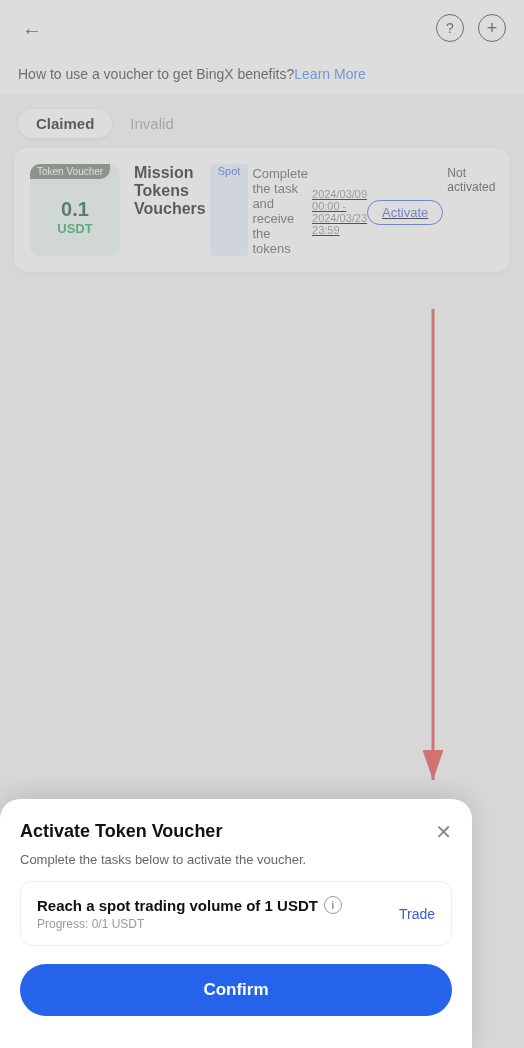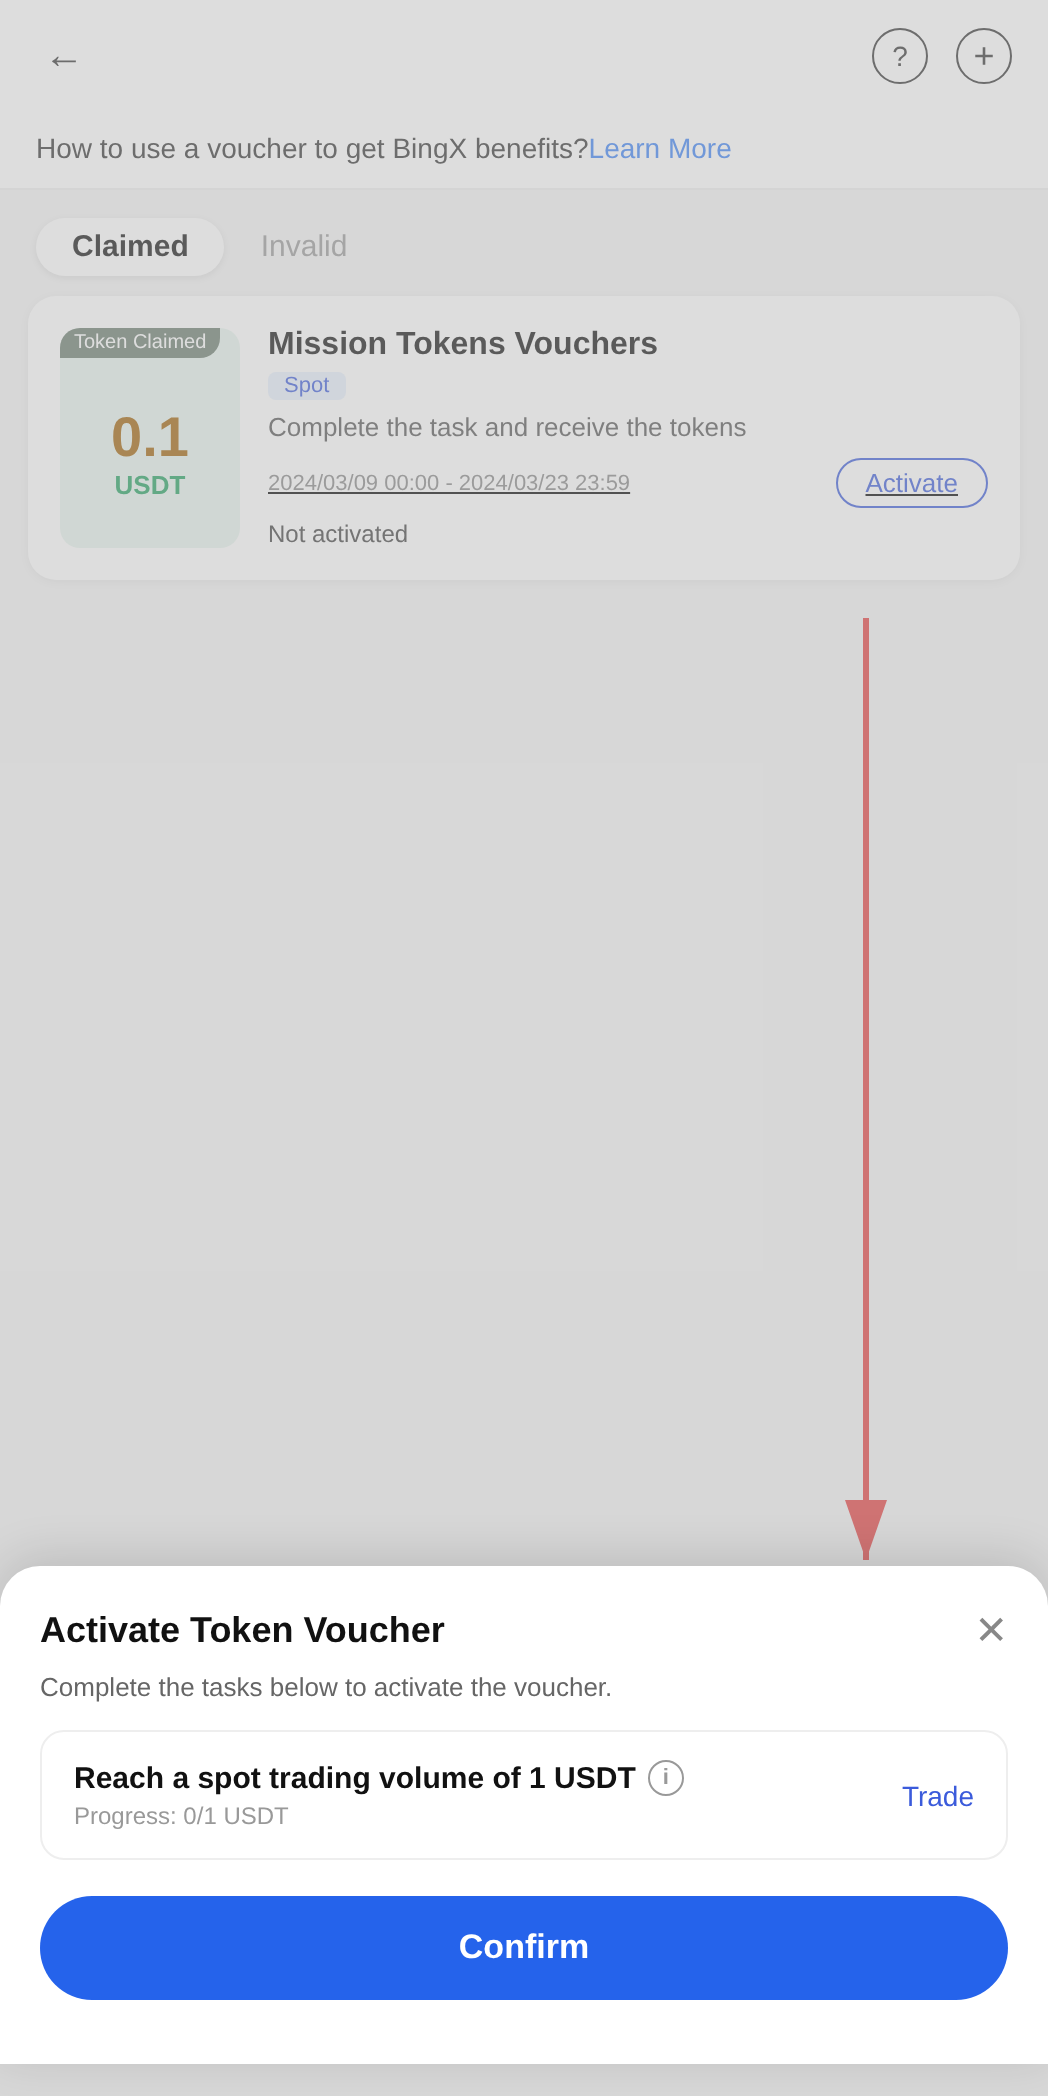--- a/index.html
+++ b/index.html
@@ -119,34 +119,33 @@
       position: absolute;
       top: 0;
       left: 0;
       background: #6b7c6e;
       color: #fff;
       font-size: 10px;
       padding: 2px 7px;
       border-radius: 10px 0 10px 0;
     }
     .voucher-amount {
-      font-size: 28px;
+      font-size: 20px;
       font-weight: 700;
-      color: #a16207;
+      color: #14532d;
       margin-top: 14px;
     }
     .voucher-unit {
       font-size: 13px;
       font-weight: 600;
       color: #22a060;
     }
     .voucher-right {
       flex: 1;
       display: flex;
-      flex-direction: column;
       gap: 4px;
     }
     .voucher-title {
       font-size: 16px;
       font-weight: 700;
       color: #111;
     }
     .voucher-tag {
       display: inline-block;
       background: #e8f0fe;
@@ -206,23 +205,23 @@
       width: 524px;
       height: 1048px;
       background: rgba(180,180,180,0.45);
       pointer-events: none;
       z-index: 5;
     }
 
     
     .bottom-sheet {
       position: absolute;
-      bottom: 16px;
+      bottom: 0;
       left: 0;
-      width: 524px;
+      width: 472px;
       background: #fff;
       border-radius: 20px 20px 0 0;
       z-index: 10;
       padding: 22px 20px 32px;
       box-shadow: 0 -4px 24px rgba(0,0,0,0.13);
     }
     .sheet-header {
       display: flex;
       align-items: center;
       justify-content: space-between;
@@ -325,21 +324,21 @@
     <span>How to use a voucher to get BingX benefits?</span><a href="#">Learn More</a>
   </div>
 
   <div class="tabs">
     <div class="tab active">Claimed</div>
     <div class="tab inactive">Invalid</div>
   </div>
 
   <div class="voucher-card">
     <div class="voucher-left">
-      <span class="token-badge">Token Claimed</span>
+      <span class="token-badge">Token Voucher</span>
       <span class="voucher-amount">0.1</span>
       <span class="voucher-unit">USDT</span>
     </div>
     <div class="voucher-right">
       <span class="voucher-title">Mission Tokens Vouchers</span>
       <span class="voucher-tag">Spot</span>
       <span class="voucher-desc">Complete the task and receive the tokens</span>
       <div class="voucher-date-row">
         <span class="voucher-date">2024/03/09 00:00 - 2024/03/23 23:59</span>
         <button class="activate-btn">Activate</button>

